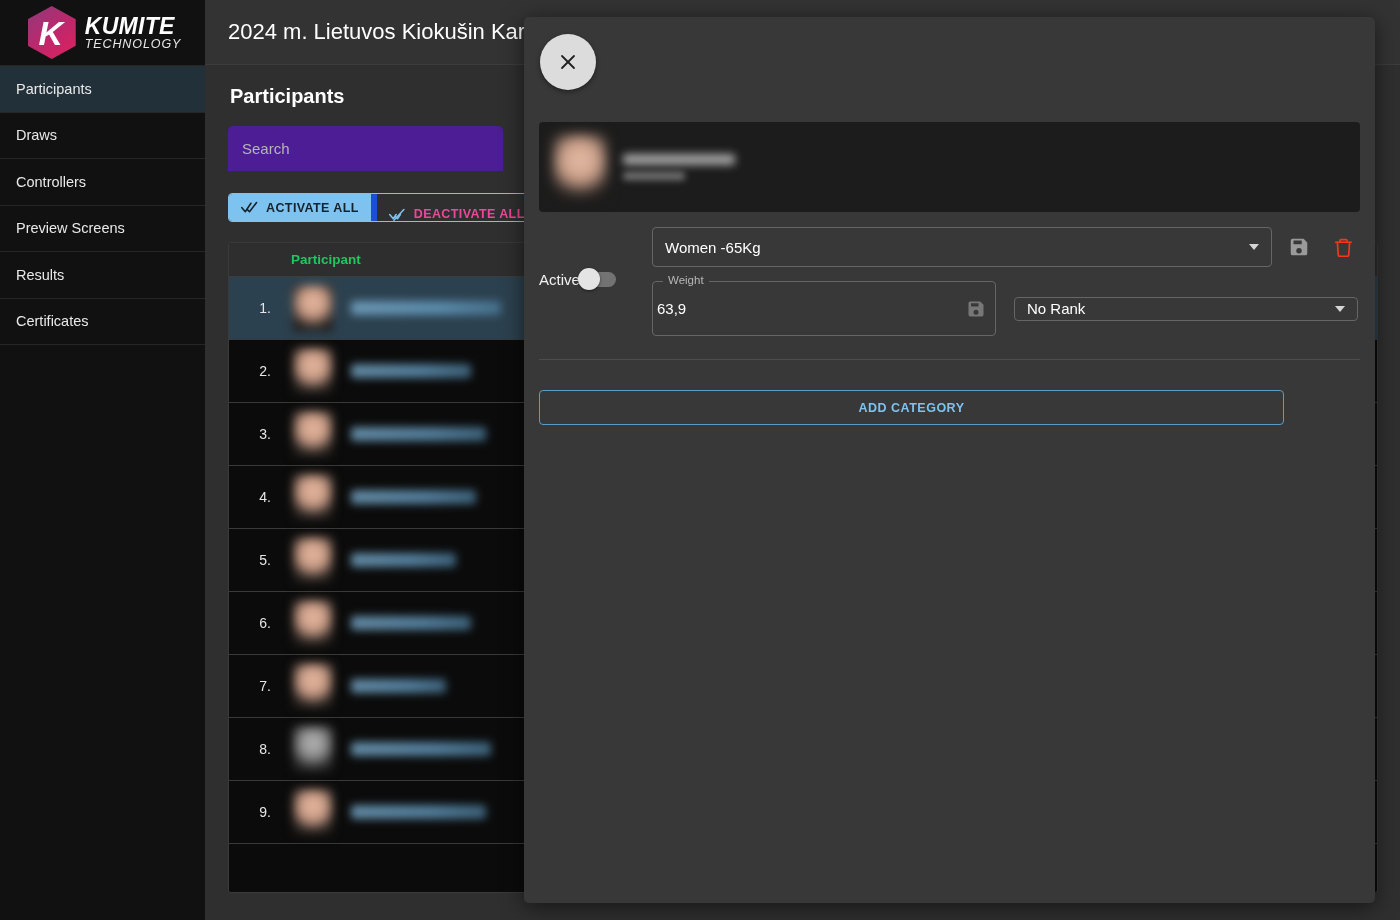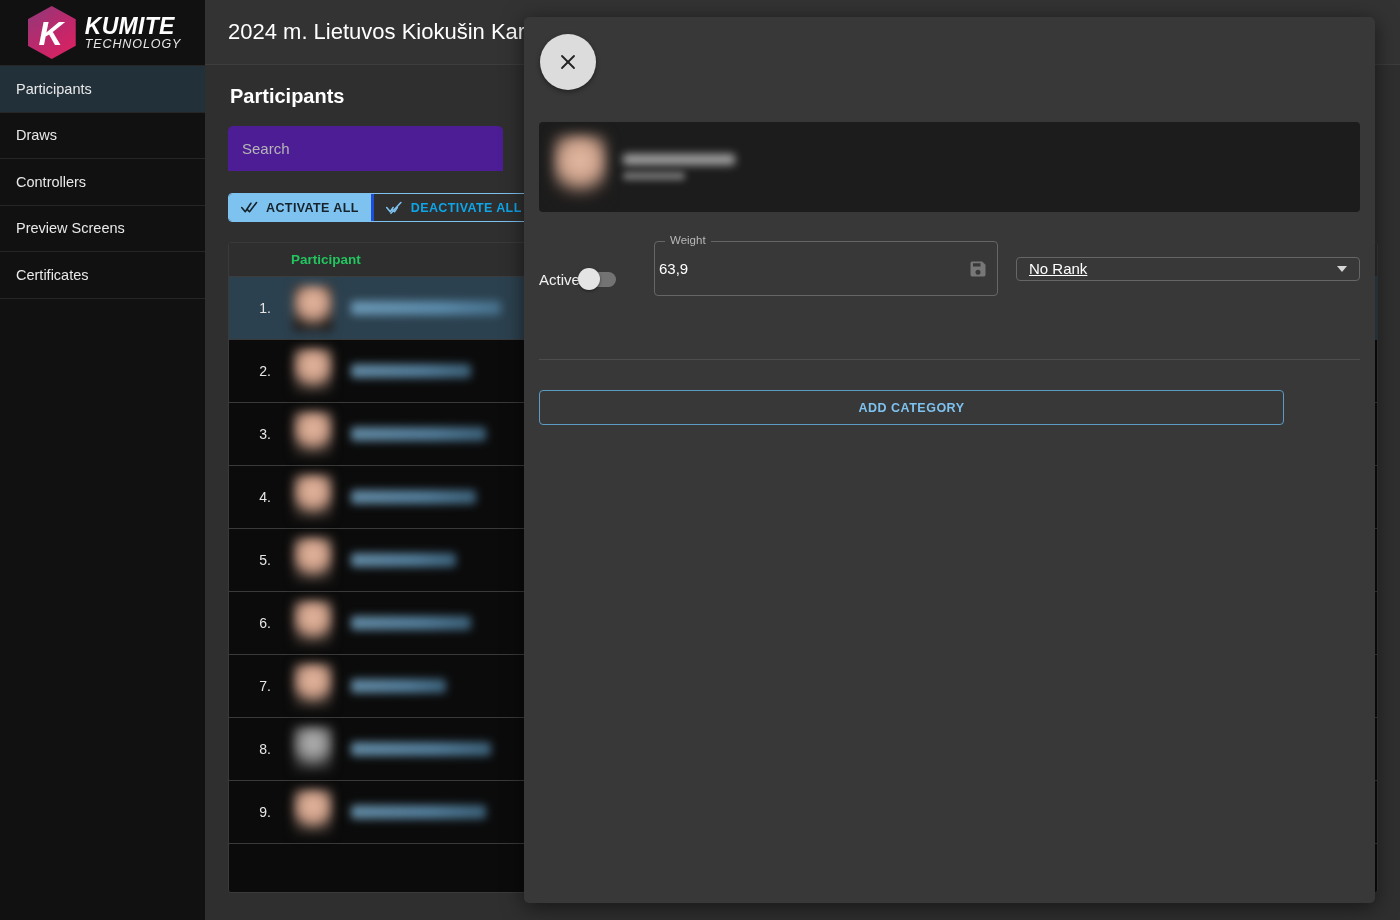--- a/index.html
+++ b/index.html
@@ -88,21 +88,21 @@
   .btn-group {
     margin-top: 22px; display: inline-flex;
     border: 1px solid #7ec2ef; border-radius: 4px; overflow: hidden; height: 29px;
   }
   .btn-seg {
     display: flex; align-items: center; gap: 8px;
     padding: 0 12px; font-size: 12.5px; font-weight: 700; letter-spacing: .4px;
     cursor: pointer; user-select: none; height: 100%;
   }
   .btn-seg.filled { background: #7ec2ef; color: #16232b; }
-  .btn-seg.outline { color: #0ea5e9; border-left: 3px solid #1d4ed8; }
+  .btn-seg.outline { color: #ec4899; border-left: 6px solid #1d4ed8; align-items: flex-end; }
   .seg-icon { display: inline-flex; align-items: center; }
 
   .table {
     margin-top: 20px; width: 1150px;
     background: #2b2b2b; border: 1px solid #3a3a3a; border-radius: 3px;
     overflow: hidden;
   }
   .thead {
     height: 34px; background: #2e2e2e; display: flex; align-items: center;
     border-bottom: 1px solid #3d3d3d;
@@ -217,21 +217,21 @@
   .weight-legend {
     position: absolute; left: 10px; top: -8px;
     background: #383838; padding: 0 5px;
     color: #b7b7b7; font-size: 11.5px;
   }
   .weight-value { color: #ffffff; font-size: 15px; }
   .weight-save {
     position: absolute; right: 9px; top: 50%; transform: translateY(-50%);
     cursor: pointer; display: flex;
   }
-  .rank-select { width: 344px; margin-left: 18px; height: 24px; text-decoration: underline; }
+  .rank-select { width: 344px; margin-left: 18px; height: 24px; }
 
   .divider {
     position: absolute; left: 15px; top: 342px; width: 821px; height: 1px;
     background: #4d4d4d;
   }
   .add-category-btn {
     position: absolute; left: 15px; top: 373px;
     width: 745px; height: 35px;
     border: 1px solid #5b9bc4; border-radius: 4px;
     background: transparent; color: #7ec2ef;
@@ -260,20 +260,23 @@
         <span>Participants</span>
       </div>
       <div class="nav-item">
         <span>Draws</span>
       </div>
       <div class="nav-item">
         <span>Controllers</span>
       </div>
       <div class="nav-item">
         <span>Preview Screens</span>
+      </div>
+      <div class="nav-item">
+        <span>Results</span>
       </div>
       <div class="nav-item">
         <span>Certificates</span>
       </div>
     </nav>
   </aside>
 
   <header class="header">
     <h1 class="header-title">2024 m. Lietuvos Kiokušin Karatė čempionatas</h1>
   </header>
@@ -386,20 +389,38 @@
         <div class="cat-row">
 
           <div class="active-col">
             <span class="active-label">Active</span>
             <div class="toggle">
               <span class="knob"></span>
             </div>
           </div>
 
           <div class="fields-col">
+            <div class="row-1">
+              <div class="select-field cat-select">
+                <span>Women -65Kg</span>
+                <span class="caret"></span>
+              </div>
+              <button class="icon-btn">
+                <svg width="22" height="22" viewBox="0 0 24 24" fill="#9a9a9a">
+                  <path d="M17 3H5a2 2 0 0 0-2 2v14a2 2 0 0 0 2 2h14a2 2 0 0 0 2-2V7l-4-4zm-5 16a3 3 0 1 1 0-6 3 3 0 0 1 0 6zm3-10H6V5h9v4z"></path>
+                </svg>
+              </button>
+              <button class="icon-btn">
+                <svg width="21" height="21" viewBox="0 0 24 24" fill="none" stroke="#f8351f" stroke-width="1.9" stroke-linecap="round" stroke-linejoin="round">
+                  <polyline points="3,6 5,6 21,6"></polyline>
+                  <path d="M8 6V4a1 1 0 0 1 1-1h6a1 1 0 0 1 1 1v2"></path>
+                  <path d="M19 6l-1 14a2 2 0 0 1-2 2H8a2 2 0 0 1-2-2L5 6"></path>
+                </svg>
+              </button>
+            </div>
 
             <div class="row-2">
               <div class="weight-field">
                 <span class="weight-legend">Weight</span>
                 <span class="weight-value">63,9</span>
                 <span class="weight-save">
                   <svg width="20" height="20" viewBox="0 0 24 24" fill="#777777">
                     <path d="M17 3H5a2 2 0 0 0-2 2v14a2 2 0 0 0 2 2h14a2 2 0 0 0 2-2V7l-4-4zm-5 16a3 3 0 1 1 0-6 3 3 0 0 1 0 6zm3-10H6V5h9v4z"></path>
                   </svg>
                 </span>

